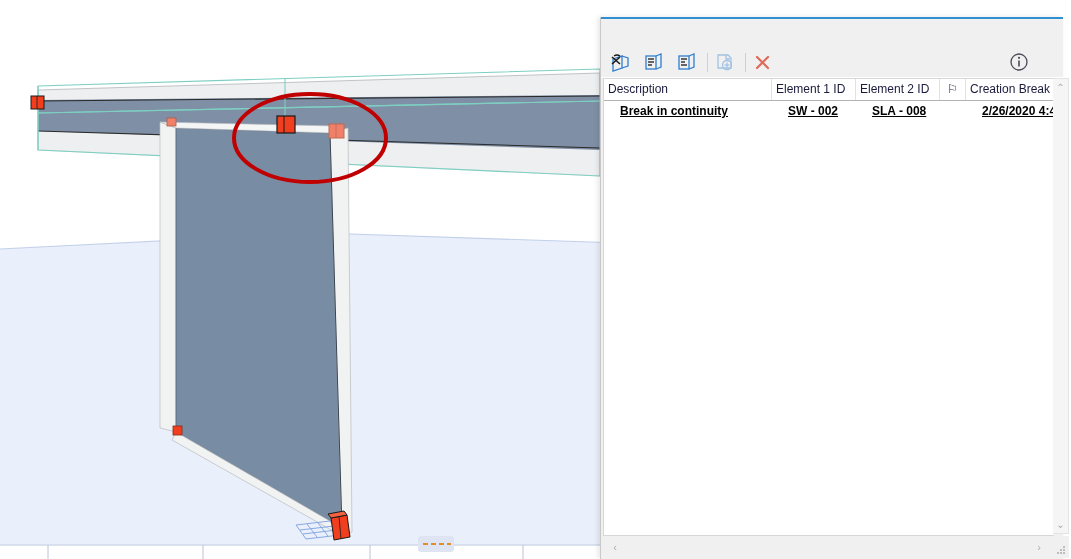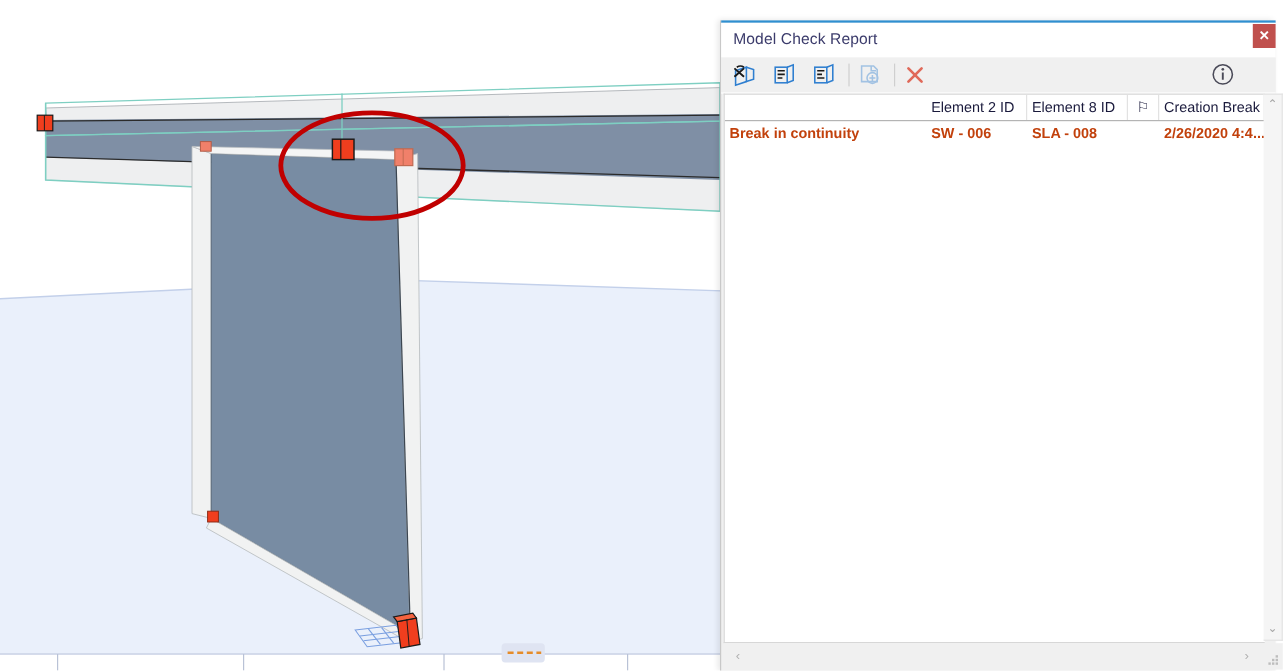--- a/index.html
+++ b/index.html
@@ -132,25 +132,26 @@
     white-space: nowrap;
     cursor: default;
   }
   .td {
     position: absolute;
     top: 0;
     height: 20px;
     line-height: 20px;
     font-size: 12px;
     font-weight: bold;
-    color: #c2410c;
-    padding-left: 4px;
+    color: #000000;
+    padding-left: 16px;
     box-sizing: border-box;
     overflow: hidden;
     white-space: nowrap;
+    text-decoration: underline;
   }
 
   
   #vscroll {
     position: absolute;
     left: 452px; top: 61px;
     width: 16px; height: 456px;
     background: #f5f5f5;
     border: 1px solid #e3e3e3;
     border-left: none;
@@ -292,24 +293,20 @@
         </g>
       </g>
 
     </svg>
   </div>
 
   <div id="panel">
 
     <div id="panel-topline"></div>
 
-    <div id="panel-titlebar">
-      <div id="panel-title">Model Check Report</div>
-      <div id="panel-close">✕</div>
-    </div>
 
     <div id="panel-toolbar">
 
       <div class="tb-btn" style="left:8px">
         <svg width="24" height="23" viewBox="0 0 24 23">
           <g fill="none" stroke="#2f7fd0" stroke-width="1.3">
             <path d="M4 8 L13 5 L13 17 L4 20 Z"></path>
             <path d="M13 5 L19 7 L19 15 L13 17"></path>
           </g>
           <path d="M3 6 L11 13 M11 6 L3 13" stroke="#1a1a1a" stroke-width="1.6" fill="none"></path>
@@ -374,30 +371,31 @@
         <svg width="24" height="23" viewBox="0 0 24 23">
           <circle cx="12" cy="11" r="8" fill="none" stroke="#4a4a58" stroke-width="1.3"></circle>
           <circle cx="12" cy="6.8" r="1.1" fill="#4a4a58"></circle>
           <line x1="12" y1="9.5" x2="12" y2="15.5" stroke="#4a4a58" stroke-width="1.6"></line>
         </svg>
       </div>
     </div>
 
     <div id="table-wrap">
       <div id="table-header">
-        <div class="th" style="left:168px;width:84px">Element 2 ID</div>
-        <div class="th" style="left:252px;width:84px">Element 8 ID</div>
+        <div class="th" style="left:0px;width:168px">Description</div>
+        <div class="th" style="left:168px;width:84px">Element 1 ID</div>
+        <div class="th" style="left:252px;width:84px">Element 2 ID</div>
         <div class="th" style="left:336px;width:26px;text-align:center;padding-left:0">⚐</div>
         <div class="th" style="left:362px;width:88px">Creation Break</div>
 
       </div>
       <div id="table-body">
         <div class="tr">
           <div class="td" style="left:0px;width:168px">Break in continuity</div>
-          <div class="td" style="left:168px;width:84px">SW - 006</div>
+          <div class="td" style="left:168px;width:84px">SW - 002</div>
           <div class="td" style="left:252px;width:84px">SLA - 008</div>
           <div class="td" style="left:336px;width:26px"></div>
           <div class="td" style="left:362px;width:96px">2/26/2020 4:4...</div>
         </div>
       </div>
     </div>
 
     <div id="vscroll">
       <div class="arrow up">⌃</div>
       <div class="arrow down">⌄</div>

